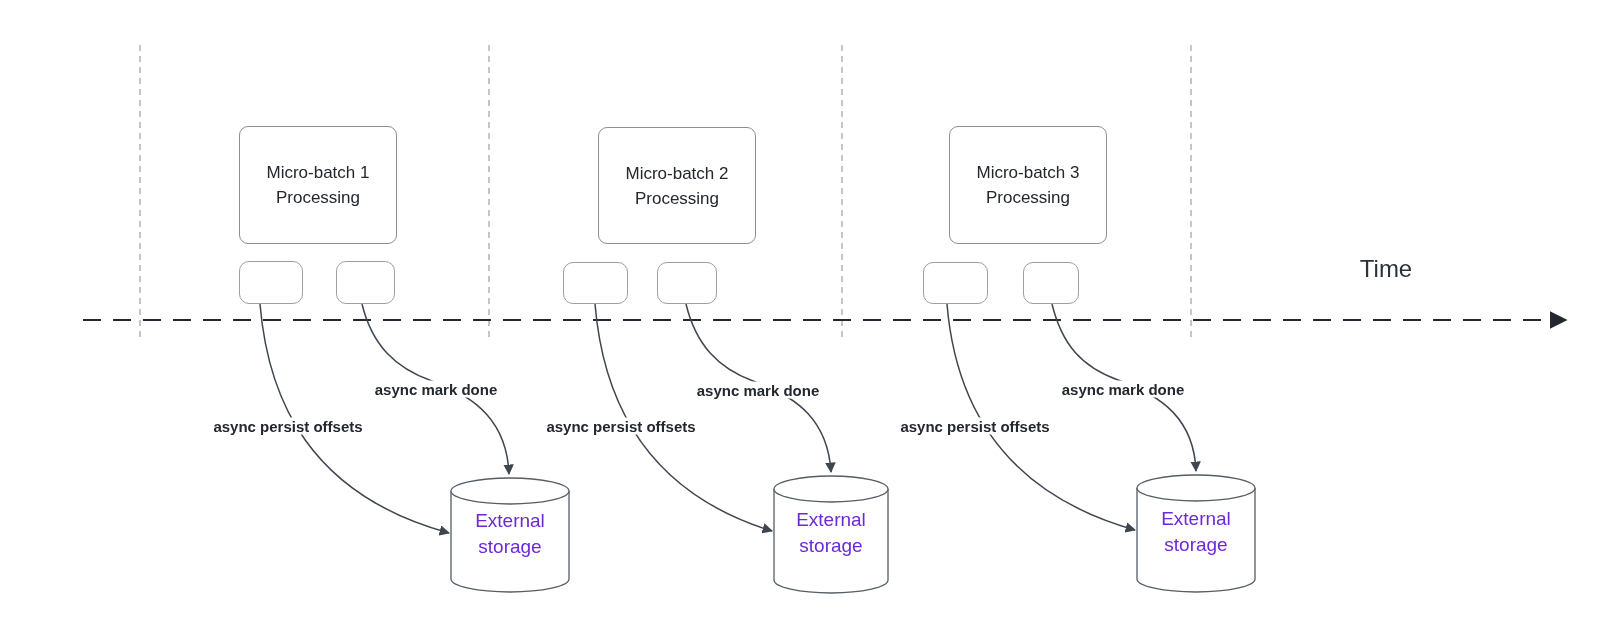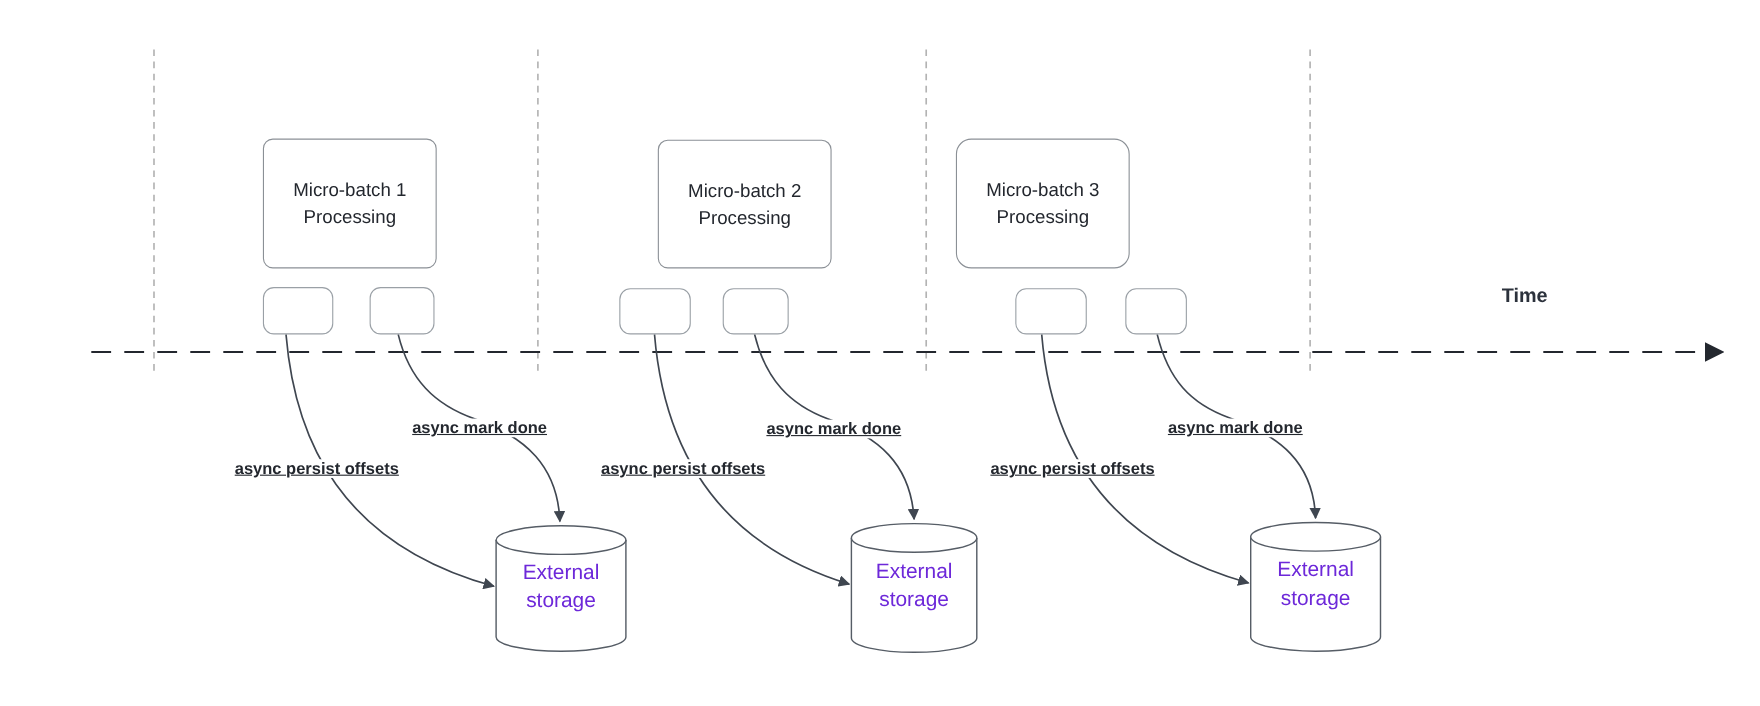--- a/index.html
+++ b/index.html
@@ -20,30 +20,30 @@
     display:flex; flex-direction:column; align-items:center; justify-content:center;
     color:#23272e; font-size:17px; line-height:25px; text-align:center;
   }
   .task-box {
     position:absolute; background:#ffffff;
     border:1px solid #9aa0a6; border-radius:10px;
   }
   .flow-label {
     position:absolute; transform:translate(-50%,-50%);
     font-weight:bold; font-size:15px; color:#23272e;
-    background:#ffffff; padding:0 3px; white-space:nowrap;text-decoration:underline;
+    background:#ffffff; padding:0 3px; white-space:nowrap;
   }
   .storage-label {
     position:absolute; transform:translate(-50%,-50%);
     width:96px; text-align:center; color:#6d28d9;
     font-size:19px; line-height:26px;
   }
   .time-label {
     position:absolute; transform:translate(-50%,-50%);
-    font-size:18px; color:#2c323c;font-weight:bold;
+    font-size:24px; color:#2c323c;
   }
 </style>
 </head>
 <body>
 
 <div id="canvas">
 
   <svg id="lines-layer" viewBox="0 0 1600 642" xmlns="http://www.w3.org/2000/svg">
     <defs>
       <marker id="arrowSmall" viewBox="0 0 10 10" refX="9" refY="5" markerWidth="7" markerHeight="7" orient="auto-start-reverse">
@@ -97,21 +97,21 @@
   <div class="batch-box" style="left:560px; top:127px; width:156px; height:115px;margin-left:38px;">
     <span>Micro-batch 2</span>
     <span>Processing</span>
   </div>
   <div class="task-box" style="left:563px; top:262px; width:63px; height:40px;"></div>
   <div class="task-box" style="left:657px; top:262px; width:58px; height:40px;"></div>
   <div class="flow-label" style="left:621px; top:426px;">async persist offsets</div>
   <div class="flow-label" style="left:758px; top:390px;">async mark done</div>
   <div class="storage-label" style="left:831px; top:533px;">External storage</div>
 
-  <div class="batch-box" style="left:869px; top:126px; width:156px; height:116px;border-radius:14px;">
+  <div class="batch-box" style="left:949px; top:126px; width:156px; height:116px;">
     <span>Micro-batch 3</span>
     <span>Processing</span>
   </div>
   <div class="task-box" style="left:923px; top:262px; width:63px; height:40px;"></div>
   <div class="task-box" style="left:1023px; top:262px; width:54px; height:40px;"></div>
   <div class="flow-label" style="left:975px; top:426px;">async persist offsets</div>
   <div class="flow-label" style="left:1123px; top:389px;">async mark done</div>
   <div class="storage-label" style="left:1196px; top:532px;">External storage</div>
 
   <div class="time-label" style="left:1386px; top:269px;">Time</div>

